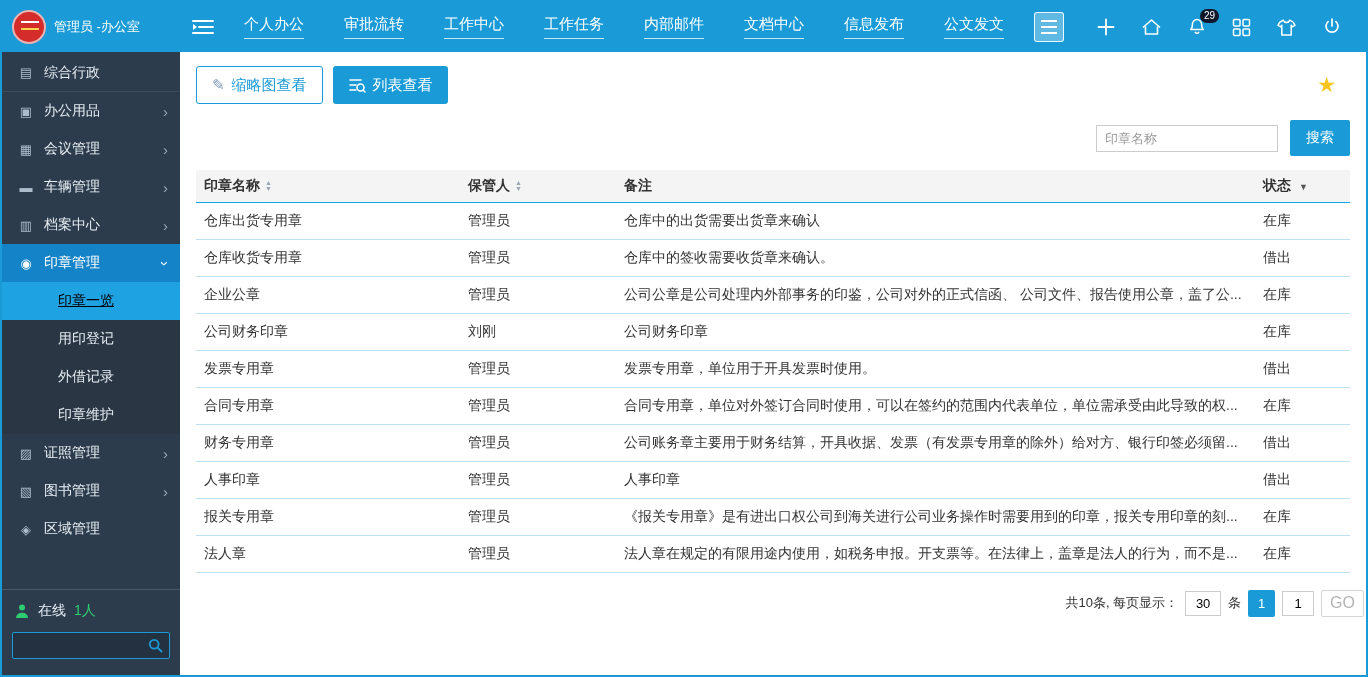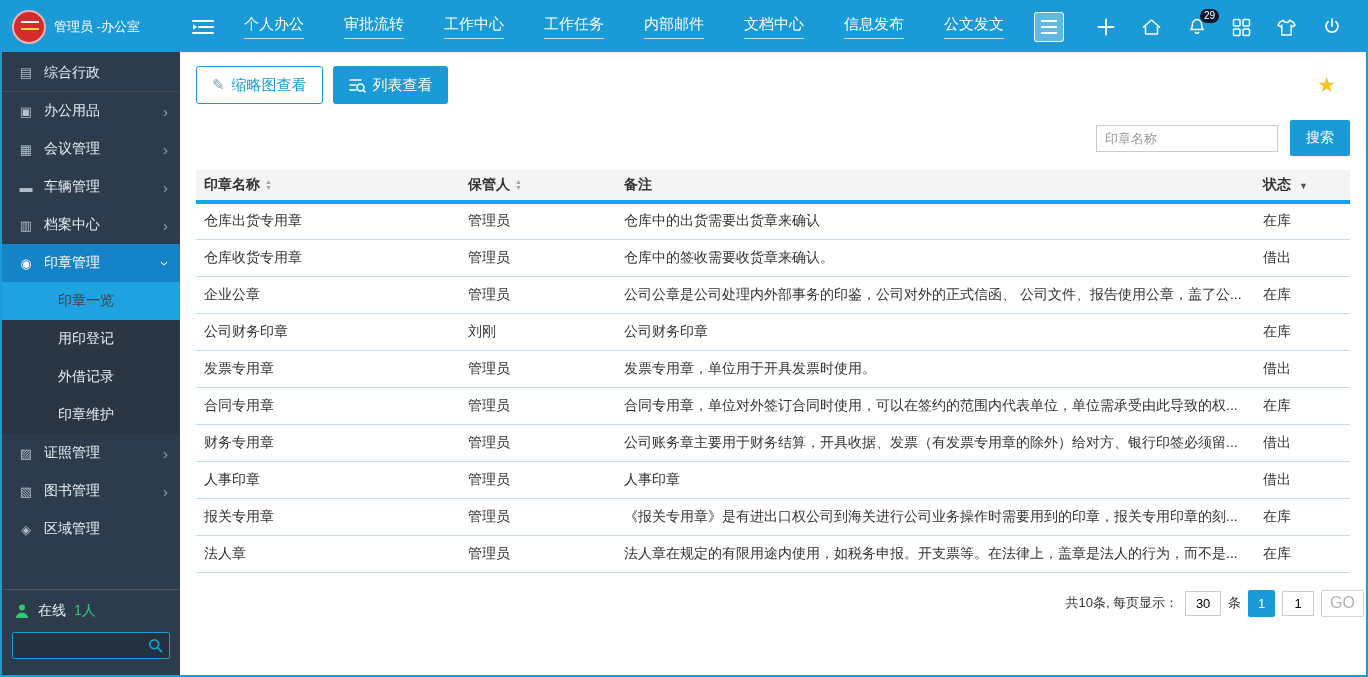--- a/index.html
+++ b/index.html
@@ -37,21 +37,21 @@
   .side-menu { list-style:none; flex:1; overflow:hidden; padding-top:2px; }
   .side-item { height:38px; display:flex; align-items:center; gap:10px; padding:0 12px 0 16px; font-size:14px; cursor:pointer; }
   .side-item:first-child { border-bottom:1px solid rgba(255,255,255,.08); }
   .side-item .mi { width:16px; text-align:center; color:#aebdcb; font-size:13px; flex:none; }
   .side-item .ml { flex:1; }
   .chev { color:#93a7b9; font-size:15px; line-height:1; }
   .chev.down { display:inline-block; transform:rotate(90deg); color:#fff; }
   .side-item.active { background:#1583c8; color:#fff; }
   .side-item.active .mi { color:#fff; }
   .sub-item { height:38px; display:flex; align-items:center; padding-left:56px; font-size:14px; background:#2a3644; cursor:pointer; }
-  .sub-item.active { background:#1ea2e2; color:#404040; }
+  .sub-item.active { background:#1ea2e2; color:#000000;text-decoration:underline; }
   .sidebar-bottom { flex:none; border-top:1px solid rgba(255,255,255,.14); padding:12px 10px 16px; }
   .online-row { display:flex; align-items:center; gap:8px; font-size:14px; margin-bottom:12px; padding-left:2px; }
   .online-count { color:#2ecc71; }
   .side-search { position:relative; }
   .side-search input { width:100%; height:27px; background:#243140; border:1.5px solid #1a9bd7; border-radius:2px; color:#fff; font-size:13px; padding:0 28px 0 8px; outline:none; }
   .side-search svg { position:absolute; right:7px; top:6px; }
 
   
   .main { flex:1; background:#fff; min-width:0; display:flex; flex-direction:column; }
   .view-toolbar { padding:14px 16px 8px; display:flex; align-items:center; }
@@ -60,21 +60,21 @@
   .btn-solid { height:38px; padding:0 15px; background:#1a9bd7; border:none; color:#fff; font-size:15px; border-radius:3px; display:inline-flex; align-items:center; gap:7px; cursor:pointer; font-family:Liberation Serif, serif; }
   .fav-star { margin-left:auto; color:#f7c41e; font-size:21px; cursor:pointer; padding-right:14px; }
   .search-row { display:flex; justify-content:flex-end; align-items:center; gap:12px; padding:8px 16px 14px; }
   .search-row input { width:182px; height:27px; border:1px solid #ccc; padding:0 8px; font-size:13px; color:#333; outline:none; }
   .search-row input::placeholder { color:#999; }
   .search-btn { height:36px; padding:0 16px; background:#1a9bd7; border:none; color:#fff; font-size:14px; border-radius:2px; cursor:pointer; font-family:inherit; }
 
   table { width:calc(100% - 32px); margin:0 16px; border-collapse:collapse; table-layout:fixed; font-size:14px; }
   thead th { background:#f4f4f4; height:32px; text-align:left; font-weight:bold; color:#333; padding:0 8px; white-space:nowrap; cursor:pointer; }
   tbody td { height:37px; padding:0 8px; border-bottom:1px solid #bfdff2; color:#333; white-space:nowrap; overflow:hidden; }
-  tbody tr:first-child td { border-top:4px solid #0ea5e9; }
+  tbody tr:first-child td { border-top:1px solid #0ea5e9; }
   .sort { display:inline-flex; flex-direction:column; font-size:7px; line-height:6px; color:#9aa7b2; margin-left:5px; vertical-align:middle; }
   .caret { font-size:9px; color:#555; margin-left:8px; cursor:pointer; }
 
   .pagination { display:flex; justify-content:flex-end; align-items:center; gap:7px; padding:17px 2px; font-size:13px; color:#333; }
   .pg-size { width:36px; height:25px; border:1px solid #ccc; text-align:center; font-size:13px; outline:none; }
   .pg-current { width:27px; height:27px; background:#1a9bd7; color:#fff; display:flex; align-items:center; justify-content:center; border-radius:2px; cursor:pointer; }
   .pg-input { width:32px; height:25px; border:1px solid #ccc; text-align:center; font-size:13px; outline:none; }
   .pg-go { height:27px; padding:0 8px; background:#fff; border:1px solid #d4d4d4; color:#b3b3b3; font-size:16px; border-radius:2px; cursor:pointer; font-family:inherit; }
 </style>
 </head>

